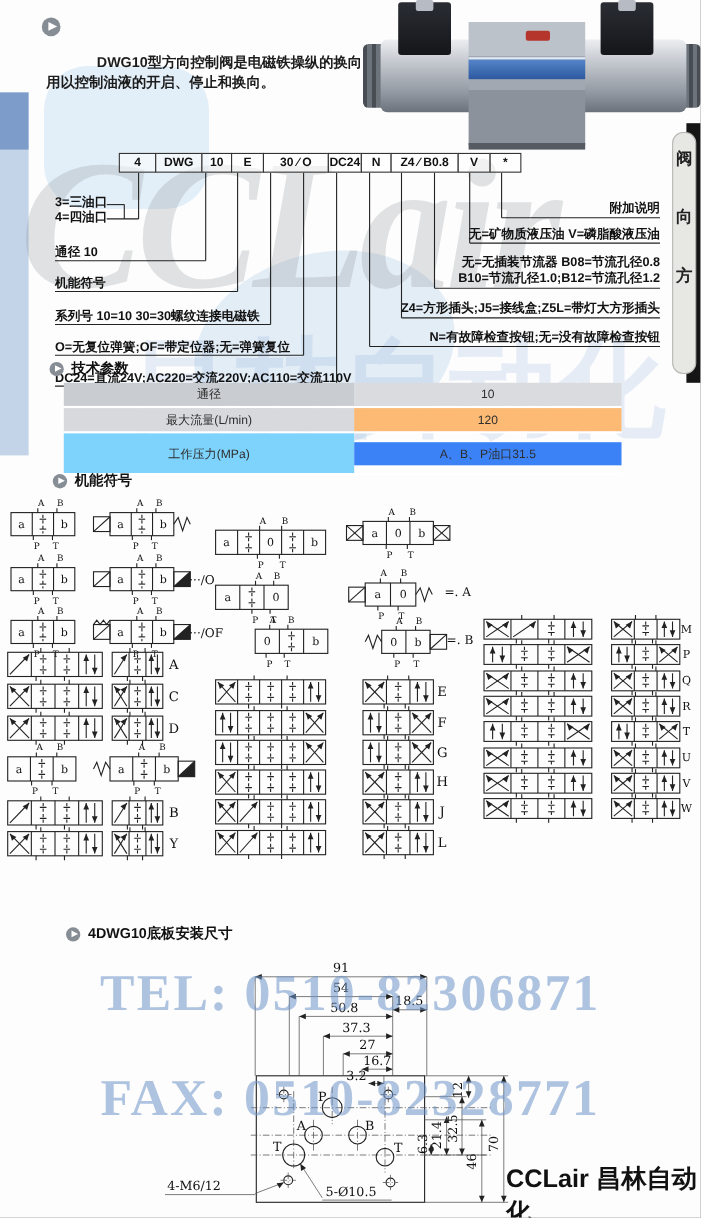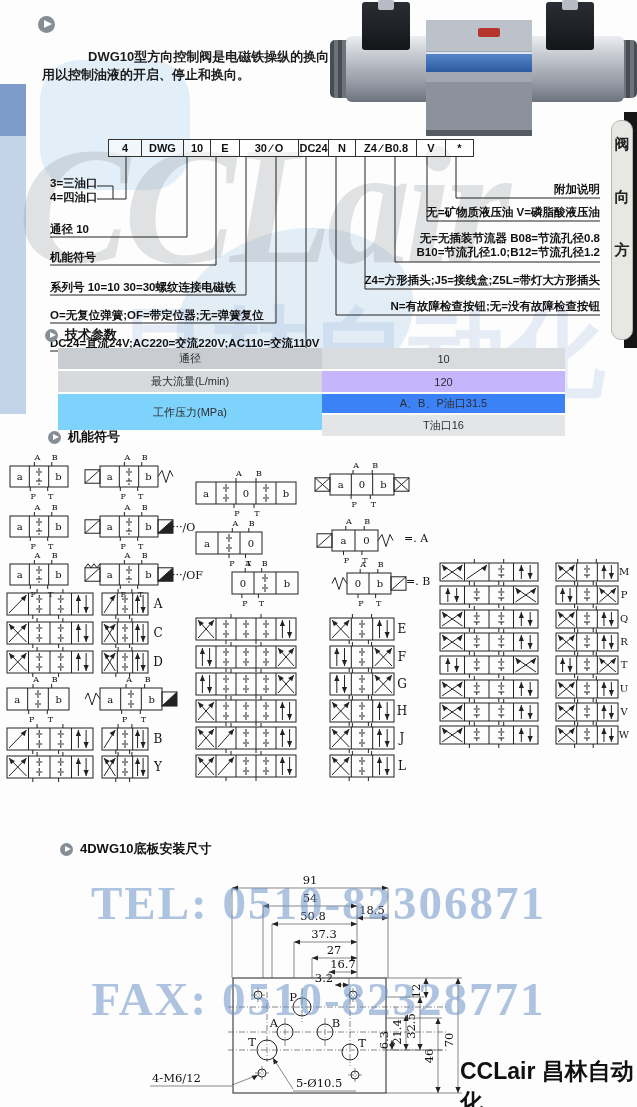--- a/index.html
+++ b/index.html
@@ -178,28 +178,27 @@
   <div class="ptable" id="ptable">
       <div class="prow">
         <div class="pcell pl" style="background: rgb(201, 204, 208);">通径</div>
         <div class="pcell pr">
           <div class="prv" style="background: rgb(217, 219, 222);">10</div>
         </div>
       </div>
       <div class="prow">
         <div class="pcell pl" style="background: rgb(215, 217, 220);">最大流量(L/min)</div>
         <div class="pcell pr">
-          <div class="prv" style="background: #c4b5fd;">120</div>
+          <div class="prv" style="background: #fdba74;">120</div>
         </div>
       </div>
       <div class="prow">
         <div class="pcell pl" style="background: #7dd3fc; height: 36px;">工作压力(MPa)</div>
         <div class="pcell pr">
           <div class="prv" style="background: #3b82f6;">A、B、P油口31.5</div>
-          <div class="prv" style="background: rgb(227, 229, 231);">T油口16</div>
         </div>
       </div>
     </div>
 
   <div class="sec-h" style="left:48px;top:428px;">
     <span class="sec-icon"></span>
     <span class="sec-label">机能符号</span>
   </div>
   <svg class="symsvg" id="symSvg" width="637" height="352">
       <g>

